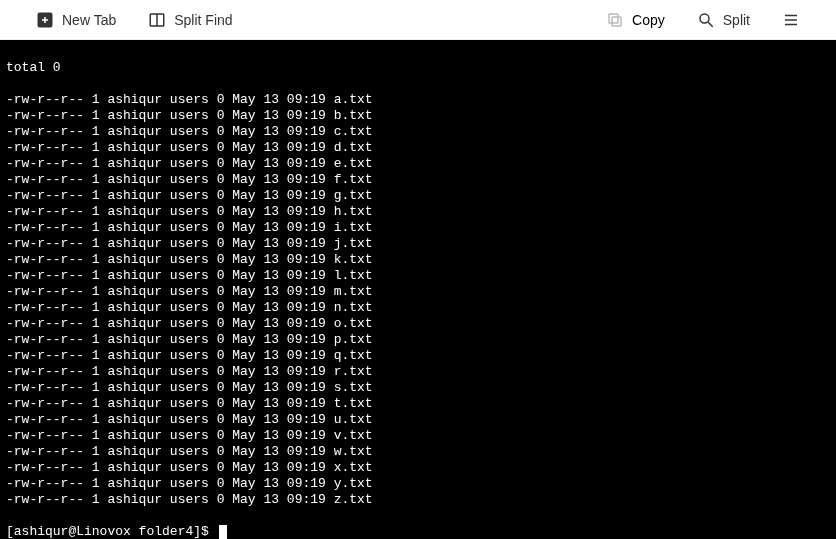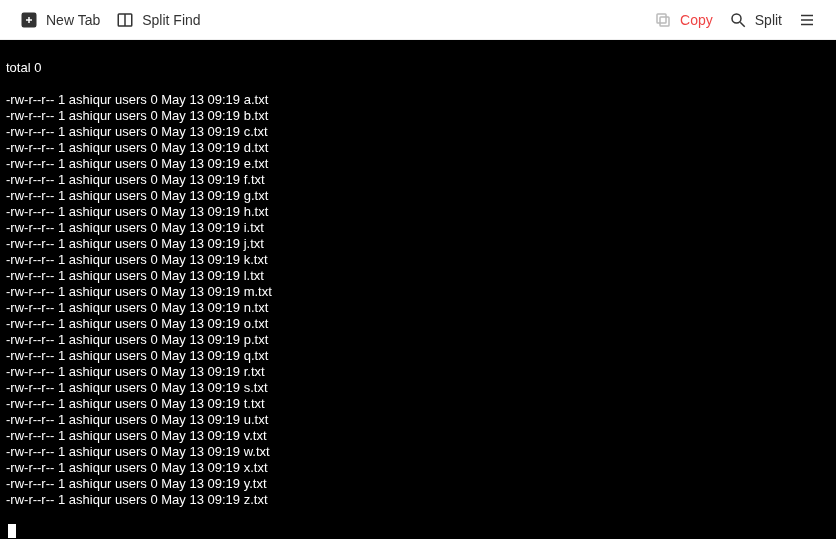--- a/index.html
+++ b/index.html
@@ -10,43 +10,43 @@
   font-family: sans-serif;
   display: flex;
   flex-direction: column;
   overflow: hidden;
 }
 .toolbar {
   height: 40px;
   background: #fff;
   display: flex;
   align-items: center;
-  padding: 0 12px;
-  gap: 0;
+  padding: 0 28px;
+  gap: 16px;
   border-bottom: 1px solid #eee;
 }
 .tb-btn {
   display: flex;
   align-items: center;
   gap: 8px;
   padding: 4px 8px;
   color: #333;
   font-size: 14px;
   cursor: pointer;
   border-radius: 4px;
 }
-.tb-btn.disabled { color: #ef4444; cursor: default; }
+.tb-btn.disabled { color: #000000; cursor: default; }
 .tb-spacer { flex: 1; }
 .icon { display: inline-flex; align-items: center; justify-content: center; width: 18px; height: 18px; }
 .icon svg { width: 18px; height: 18px; }
 .terminal {
   flex: 1;
   background: #000;
   color: #fff;
-  font-family: Liberation Sans, sans-serif;
+  font-family: Liberation Mono, monospace;
   font-size: 13px;
   line-height: 16px;
   padding: 4px 6px;
   white-space: pre;
   overflow: hidden;
 }
 .ls-line { color: #fff; }
 .prompt-line { display: flex; align-items: center; }
 .cursor {
   display: inline-block;
@@ -105,14 +105,14 @@
           <line x1="4" y1="12" x2="20" y2="12"></line>
           <line x1="4" y1="18" x2="20" y2="18"></line>
         </svg>
     </span>
   </div>
 </div>
 
 <div class="terminal">
 <div class="ls-line">total 0</div>
 <div id="file-lines"><div class="ls-line">-rw-r--r-- 1 ashiqur users 0 May 13 09:19 a.txt</div><div class="ls-line">-rw-r--r-- 1 ashiqur users 0 May 13 09:19 b.txt</div><div class="ls-line">-rw-r--r-- 1 ashiqur users 0 May 13 09:19 c.txt</div><div class="ls-line">-rw-r--r-- 1 ashiqur users 0 May 13 09:19 d.txt</div><div class="ls-line">-rw-r--r-- 1 ashiqur users 0 May 13 09:19 e.txt</div><div class="ls-line">-rw-r--r-- 1 ashiqur users 0 May 13 09:19 f.txt</div><div class="ls-line">-rw-r--r-- 1 ashiqur users 0 May 13 09:19 g.txt</div><div class="ls-line">-rw-r--r-- 1 ashiqur users 0 May 13 09:19 h.txt</div><div class="ls-line">-rw-r--r-- 1 ashiqur users 0 May 13 09:19 i.txt</div><div class="ls-line">-rw-r--r-- 1 ashiqur users 0 May 13 09:19 j.txt</div><div class="ls-line">-rw-r--r-- 1 ashiqur users 0 May 13 09:19 k.txt</div><div class="ls-line">-rw-r--r-- 1 ashiqur users 0 May 13 09:19 l.txt</div><div class="ls-line">-rw-r--r-- 1 ashiqur users 0 May 13 09:19 m.txt</div><div class="ls-line">-rw-r--r-- 1 ashiqur users 0 May 13 09:19 n.txt</div><div class="ls-line">-rw-r--r-- 1 ashiqur users 0 May 13 09:19 o.txt</div><div class="ls-line">-rw-r--r-- 1 ashiqur users 0 May 13 09:19 p.txt</div><div class="ls-line">-rw-r--r-- 1 ashiqur users 0 May 13 09:19 q.txt</div><div class="ls-line">-rw-r--r-- 1 ashiqur users 0 May 13 09:19 r.txt</div><div class="ls-line">-rw-r--r-- 1 ashiqur users 0 May 13 09:19 s.txt</div><div class="ls-line">-rw-r--r-- 1 ashiqur users 0 May 13 09:19 t.txt</div><div class="ls-line">-rw-r--r-- 1 ashiqur users 0 May 13 09:19 u.txt</div><div class="ls-line">-rw-r--r-- 1 ashiqur users 0 May 13 09:19 v.txt</div><div class="ls-line">-rw-r--r-- 1 ashiqur users 0 May 13 09:19 w.txt</div><div class="ls-line">-rw-r--r-- 1 ashiqur users 0 May 13 09:19 x.txt</div><div class="ls-line">-rw-r--r-- 1 ashiqur users 0 May 13 09:19 y.txt</div><div class="ls-line">-rw-r--r-- 1 ashiqur users 0 May 13 09:19 z.txt</div></div>
-<div class="prompt-line"><span class="cursor"></span></div>
+<div class="prompt-line"><span>[ashiqur@Linovox folder4]$ </span><span class="cursor"></span></div>
 </div>
 
 </body></html>

